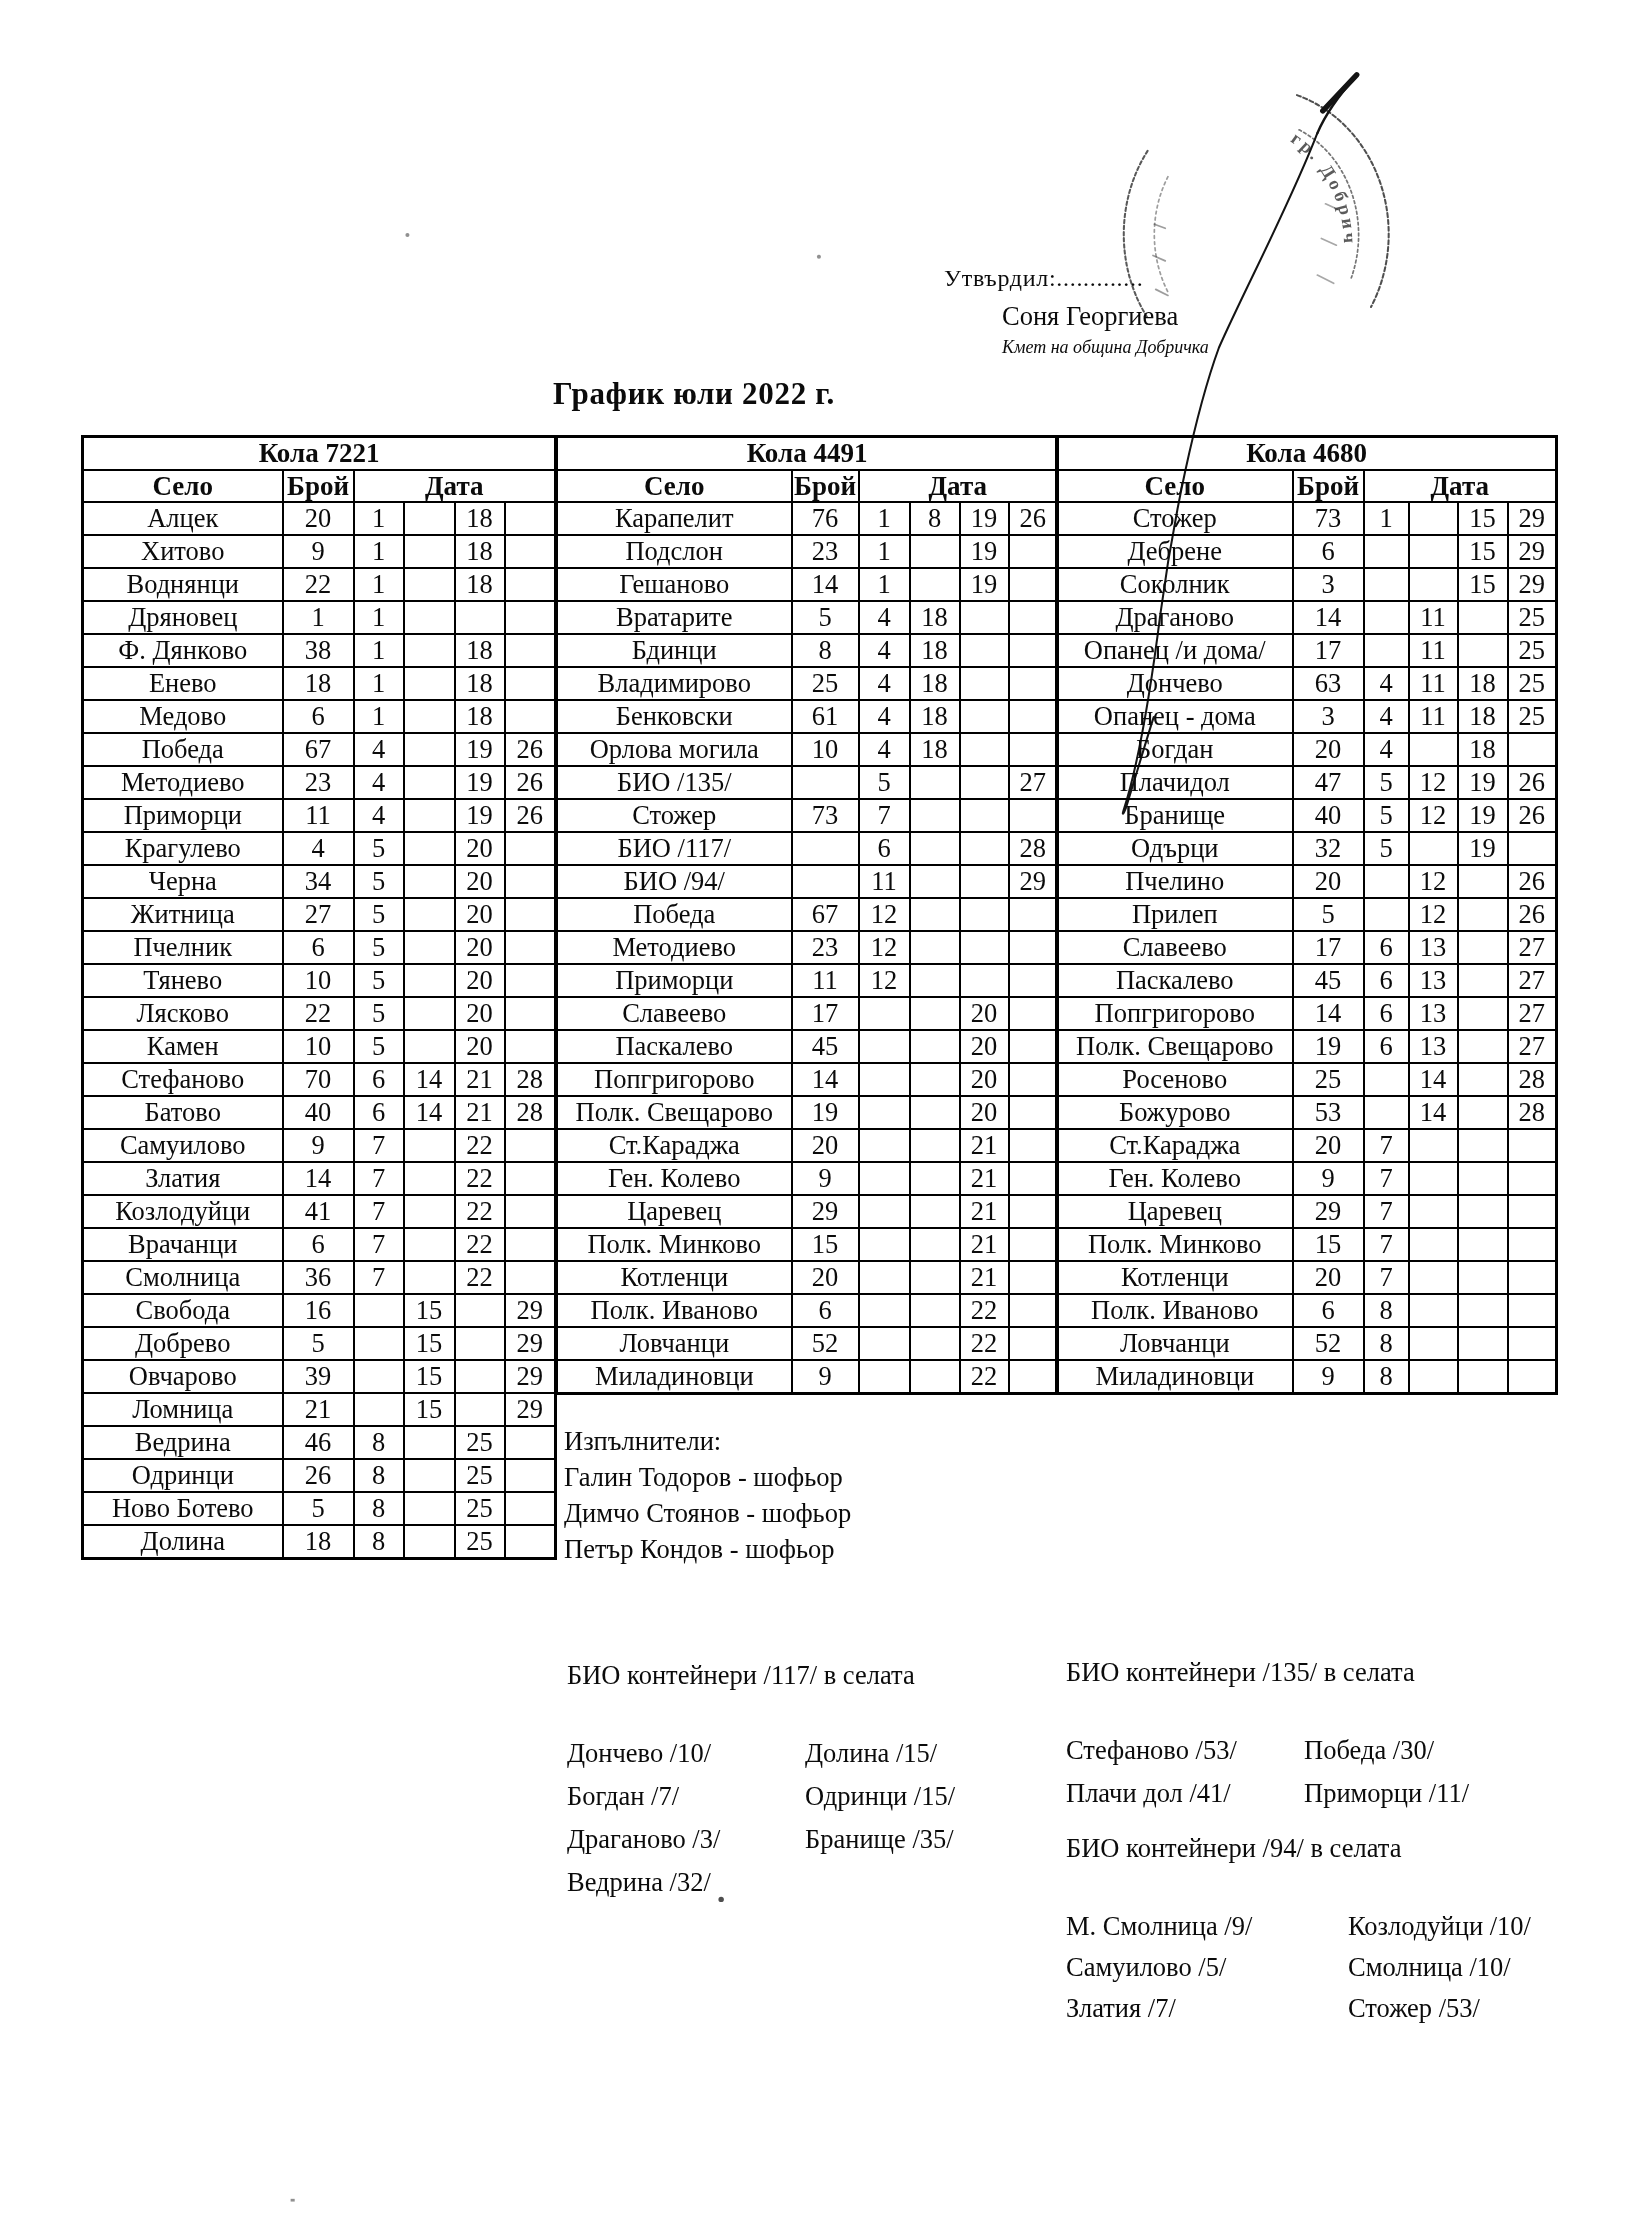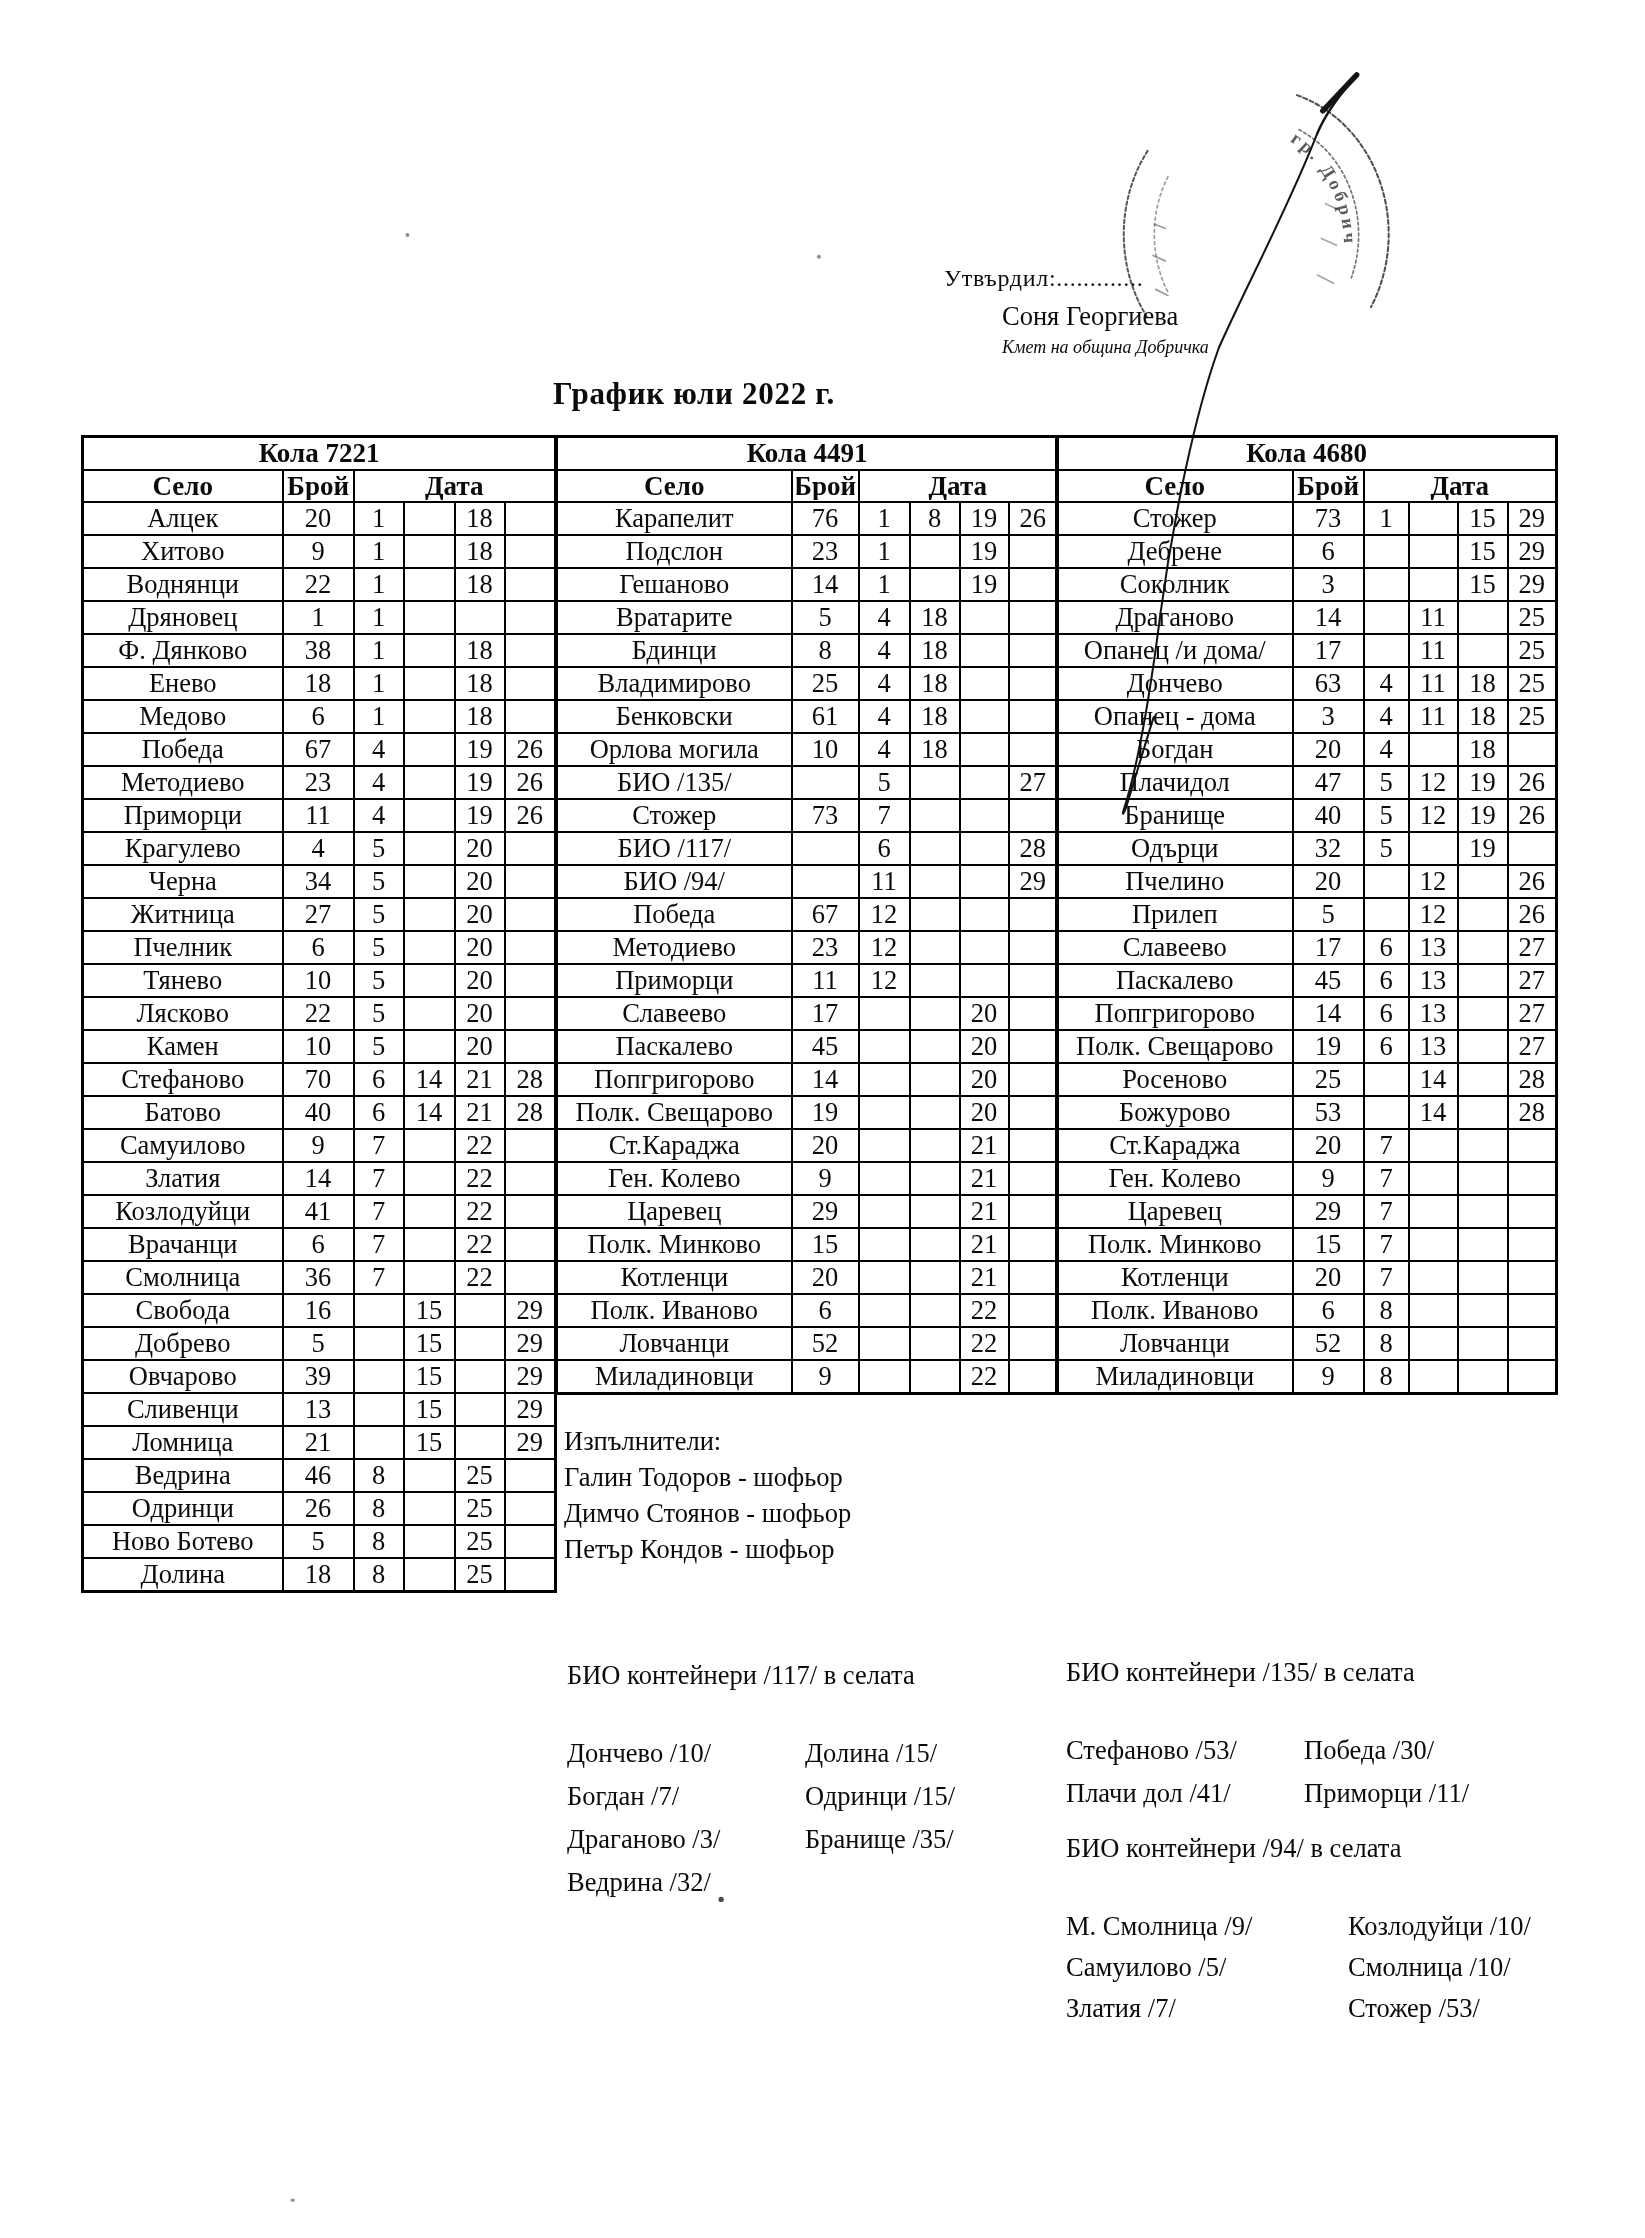--- a/index.html
+++ b/index.html
@@ -18,21 +18,21 @@
   table.grid{
     position:absolute;top:435px;border-collapse:collapse;table-layout:fixed;
     border:3.4px solid #000;
   }
   table.grid th,table.grid td{
     border:2px solid #000;font-size:26.5px;line-height:1;
     text-align:center;vertical-align:middle;padding:0;overflow:hidden;white-space:nowrap;
   }
   table.grid th{font-weight:bold;font-size:27px;}
   tr.kola-row th{height:31px;border-bottom:2.7px solid #000;}
-  tr.sub-row th{height:30px;border-bottom:2.7px solid #000;border-radius:15px;}
+  tr.sub-row th{height:30px;border-bottom:2.7px solid #000;}
   table.grid tbody td{height:31px;}
   td.village{text-align:left;padding-left:6.8px;}
   
   .exec-block{left:564px;top:1426px;font-size:26.5px;}
   .exec-line{height:36px;}
   .bio-block{font-size:26.5px;}
   .bio-heading{height:43px;}
   .bio-row{display:flex;height:43px;}
   .bio-block.tight .bio-row{height:41px;gap:44px;}
   .bio-cell{display:block;width:238px;margin-top:35px;}
@@ -312,28 +312,20 @@
           <td class="village">Добрево</td>
           <td>5</td>
           <td></td>
           <td>15</td>
           <td></td>
           <td>29</td>
         </tr>
         <tr>
           <td class="village">Овчарово</td>
           <td>39</td>
-          <td></td>
-          <td>15</td>
-          <td></td>
-          <td>29</td>
-        </tr>
-        <tr>
-          <td class="village">Сливенци</td>
-          <td>13</td>
           <td></td>
           <td>15</td>
           <td></td>
           <td>29</td>
         </tr>
         <tr>
           <td class="village">Ломница</td>
           <td>21</td>
           <td></td>
           <td>15</td>

